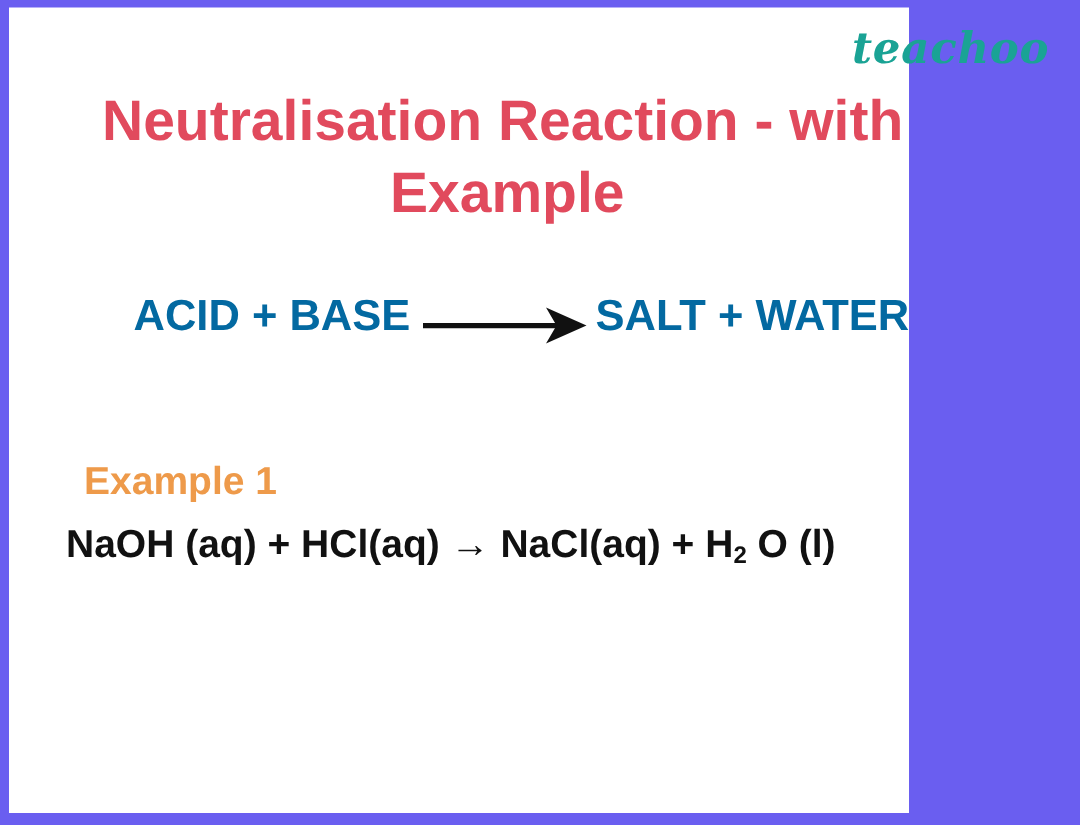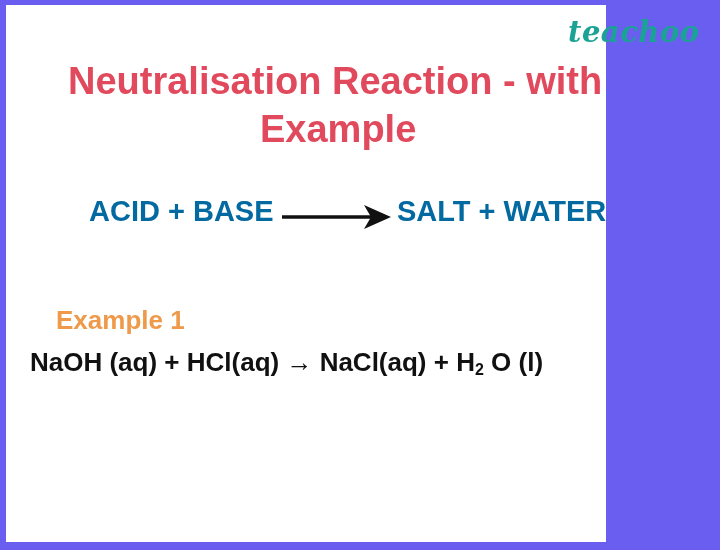--- a/index.html
+++ b/index.html
@@ -35,21 +35,21 @@
   .c-right { left: 391px; }
   .arrow { position: absolute; left: 274px; top: 197px; width: 112px; height: 30px; }
   .ex-label {
     font-weight: bold; font-size: 26px; color: #ee9a4a;
   }
   .ex1 { left: 13px; top: 300px; margin-left: 37px; }
   .ex2 { left: 14px; top: 424px; }
   .eq {
     font-weight: bold; font-size: 26px; color: #111111;
   }
-  .eq1 { left: 24px; top: 342px; }
+  .eq1 { left: 38px; top: 342px; }
   .eq2 { left: 30px; top: 467px; }
   .eq sub { font-size: 16px; vertical-align: -4px; line-height: 0; }
 </style>
 </head>
 <body>
 
 <div class="card">
   <div class="abs brand">teachoo</div>
 
   <h1 class="abs title t2">Example</h1>

